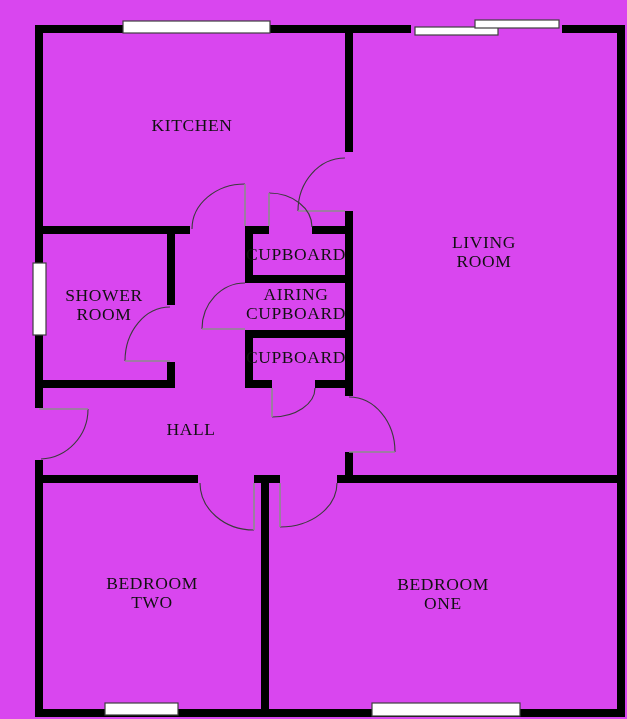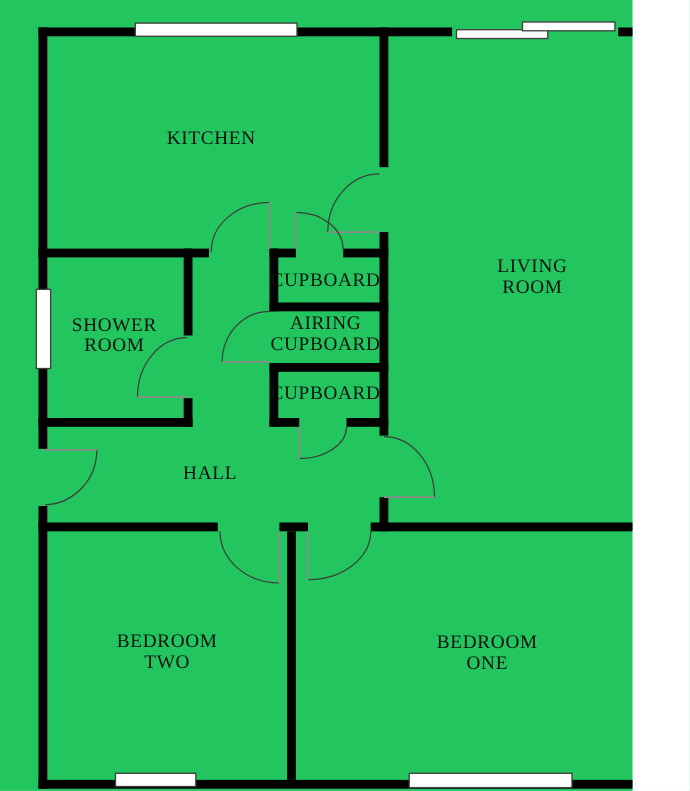--- a/index.html
+++ b/index.html
@@ -1,19 +1,19 @@
 <!DOCTYPE html>
 <html><head>
 <meta charset="utf-8">
 <style>
   html,body{margin:0;padding:0;background:#ffffff;}
   #stage{
     position:relative;
-    width:575px;height:719px;
-    background:#22c55e;
+    width:627px;height:719px;
+    background:#d946ef;
     overflow:hidden;
   }
   svg text{
     font-family:"Liberation Serif","DejaVu Serif",serif;
     font-size:17.5px;
     letter-spacing:0.6px;
     fill:#111111;
   }
 </style>
 </head>

